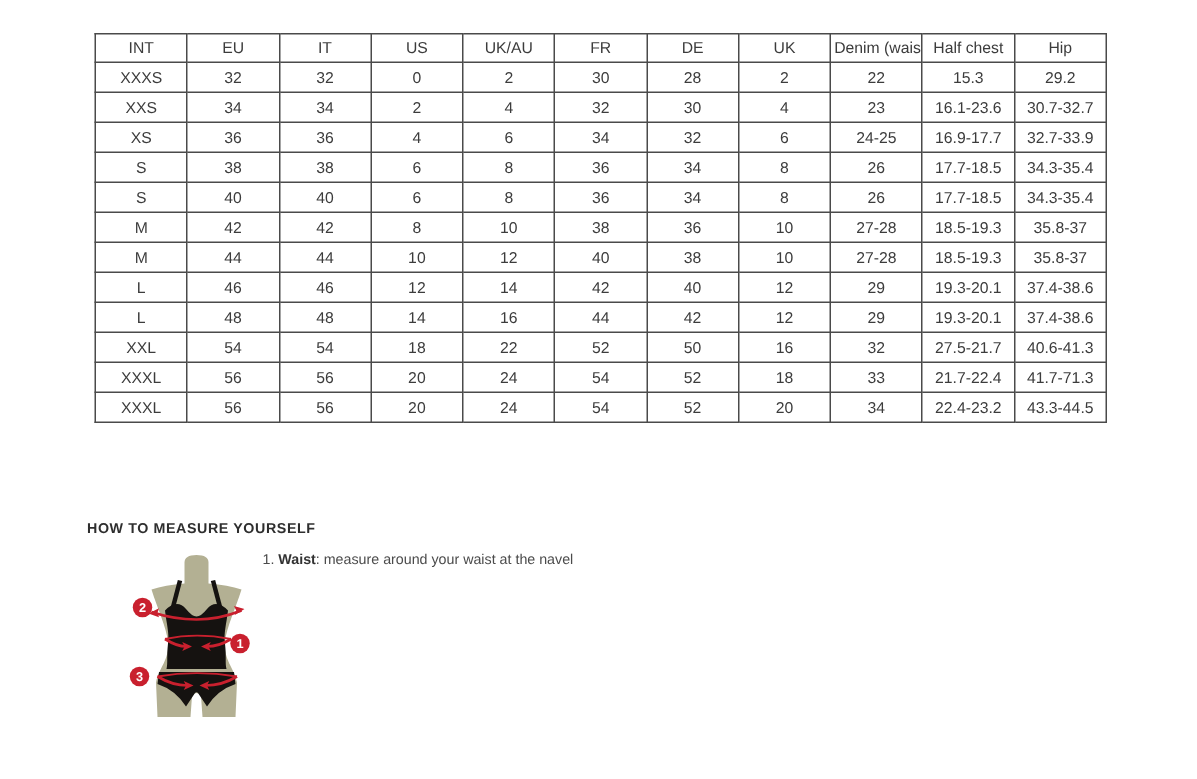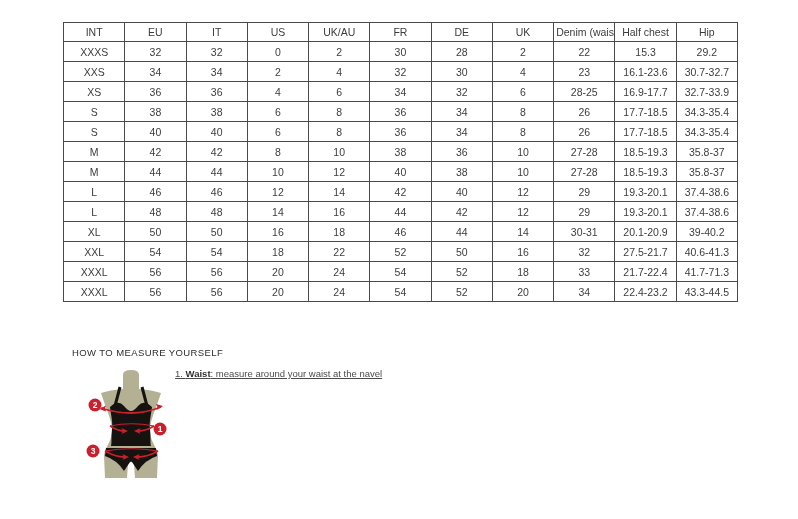--- a/index.html
+++ b/index.html
@@ -21,29 +21,29 @@
   }
   .size-table th,.size-table td{
     border:1px solid var(--table-border);
     text-align:center;vertical-align:middle;
     font-weight:400;font-size:10.5px;color:var(--text-dark);
     padding:0 2px;white-space:nowrap;overflow:hidden;
   }
   .size-table th{height:19px;}
   .size-table td{height:20px;}
   .measure-title{
-    position:absolute;left:72px;top:347px;
-    font-size:9.5px;font-weight:400;letter-spacing:0.4px;color:#2e2e2e;
+    position:absolute;left:58px;top:347px;
+    font-size:9.5px;font-weight:700;letter-spacing:0.4px;color:#2e2e2e;
   }
   .figure{position:absolute;left:74px;top:366px;}
   .steps{
     position:absolute;left:175px;top:368px;
     font-size:9.5px;color:#4b4b4b;line-height:11px;
   }
-  .step{margin-bottom:6px;text-decoration:underline;}
+  .step{margin-bottom:6px;}
   .step b{color:#323232;}
   .fill-body{fill:var(--mannequin);}
   .fill-garment{fill:var(--garment);}
   .stroke-garment{stroke:var(--garment);}
   .stroke-red{stroke:var(--accent-red);}
   .fill-red{fill:var(--accent-red);}
   .badge-num{fill:#ffffff;font-size:8.5px;font-weight:700;font-family:"Liberation Sans",sans-serif;}
 </style>
 </head>
 <body>
@@ -95,21 +95,21 @@
         </tr>
         <tr>
           <td>XS</td>
           <td>36</td>
           <td>36</td>
           <td>4</td>
           <td>6</td>
           <td>34</td>
           <td>32</td>
           <td>6</td>
-          <td>28-25</td>
+          <td>24-25</td>
           <td>16.9-17.7</td>
           <td>32.7-33.9</td>
         </tr>
         <tr>
           <td>S</td>
           <td>38</td>
           <td>38</td>
           <td>6</td>
           <td>8</td>
           <td>36</td>
@@ -178,33 +178,20 @@
           <td>14</td>
           <td>16</td>
           <td>44</td>
           <td>42</td>
           <td>12</td>
           <td>29</td>
           <td>19.3-20.1</td>
           <td>37.4-38.6</td>
         </tr>
         <tr>
-          <td>XL</td>
-          <td>50</td>
-          <td>50</td>
-          <td>16</td>
-          <td>18</td>
-          <td>46</td>
-          <td>44</td>
-          <td>14</td>
-          <td>30-31</td>
-          <td>20.1-20.9</td>
-          <td>39-40.2</td>
-        </tr>
-        <tr>
           <td>XXL</td>
           <td>54</td>
           <td>54</td>
           <td>18</td>
           <td>22</td>
           <td>52</td>
           <td>50</td>
           <td>16</td>
           <td>32</td>
           <td>27.5-21.7</td>

